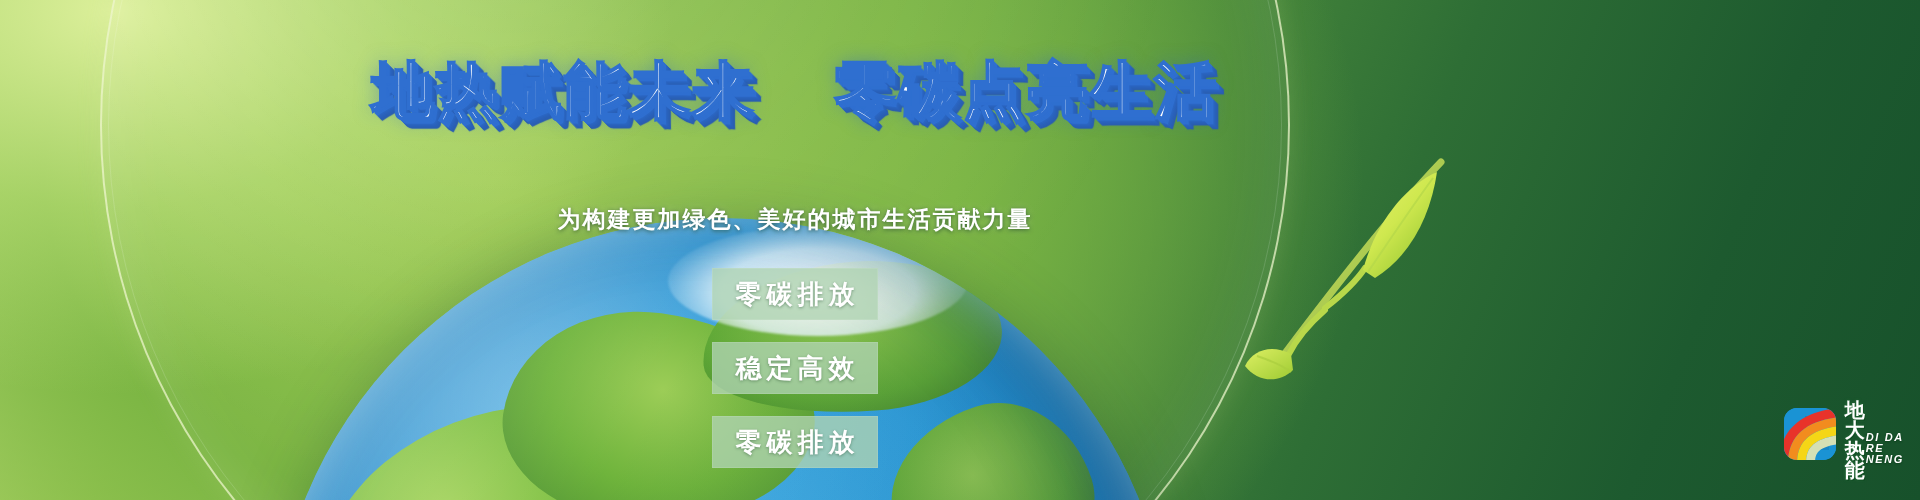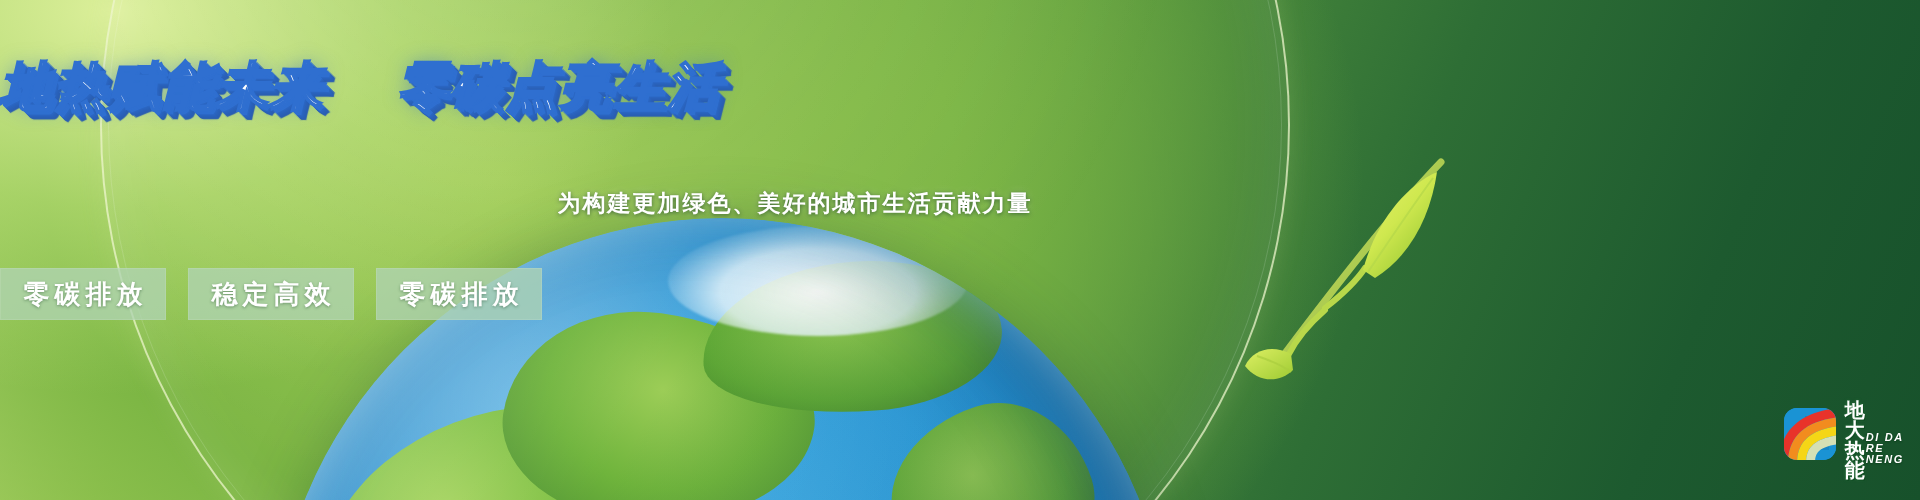--- a/index.html
+++ b/index.html
@@ -82,49 +82,48 @@
     position:absolute; inset:0; border-radius:50%;
     background:linear-gradient(120deg, rgba(255,255,255,0.22) 0%, rgba(255,255,255,0.0) 34%, rgba(6,44,80,0.16) 78%, rgba(4,32,60,0.34) 100%);
   }
 
   
   .sprout{ position:absolute; left:1205px; top:158px; width:250px; height:250px; pointer-events:none; }
 
   
   .title{
     position:absolute; left:0; top:58px; width:1590px;
-    text-align:left;
-    font-size:52px; line-height:1.08;
+    text-align:center;
+    font-size:62px; line-height:1.08;
     font-weight:bold;
     letter-spacing:2px;
     color:#ffffff;
     -webkit-text-stroke:2px #2f6fd0;
     text-shadow:
       2px 2px 0 #2f6fd0, 3px 3px 0 #2f6fd0, 4px 4px 0 #2f6fd0,
       5px 5px 0 #2b66c2, 6px 6px 0 #2a63bd, 7px 7px 0 #2a61b8,
       8px 8px 0 #2a5fb4, 9px 9px 1px #2a5db0,
       0 0 18px rgba(40,100,200,0.55);
     white-space:nowrap;
-    font-style:italic;
   }
   .title .seg{ display:inline-block; }
   .title .gap{ display:inline-block; width:40px; }
 
   .subtitle{
-    position:absolute; left:0; top:188px; width:1590px;
+    position:absolute; left:0; top:204px; width:1590px;
     text-align:center;
     font-size:23px; font-weight:bold; letter-spacing:2px;
     color:#ffffff;
     text-shadow:0 1px 4px rgba(20,60,30,0.70), 0 0 10px rgba(255,255,255,0.22);
     white-space:nowrap;
   }
 
   .tags{
     position:absolute; left:0; top:268px; width:1590px;
-    display:flex; align-items:center; gap:22px;
+    display:flex; justify-content:center; align-items:center; gap:22px;flex-direction:column;
   }
   .tag{
     min-width:166px; height:52px;
     display:flex; align-items:center; justify-content:center;
     background:rgba(176,212,178,0.78);
     color:#ffffff;
     font-size:26px; font-weight:bold; letter-spacing:5px;
     text-indent:5px;
     text-shadow:0 1px 3px rgba(30,70,40,0.45);
     padding:0 16px;

